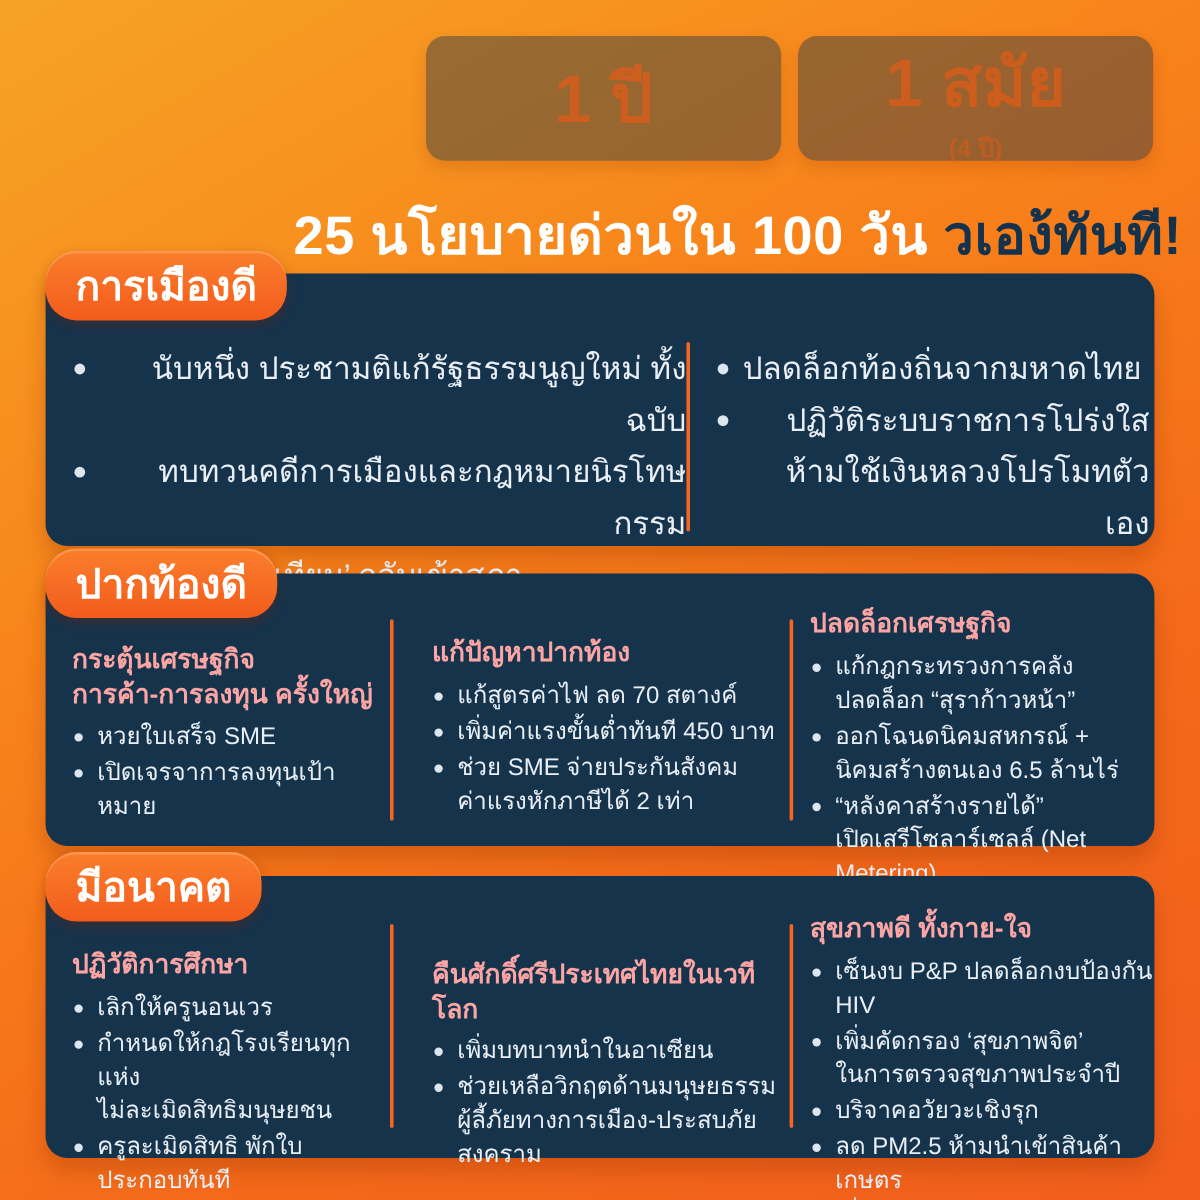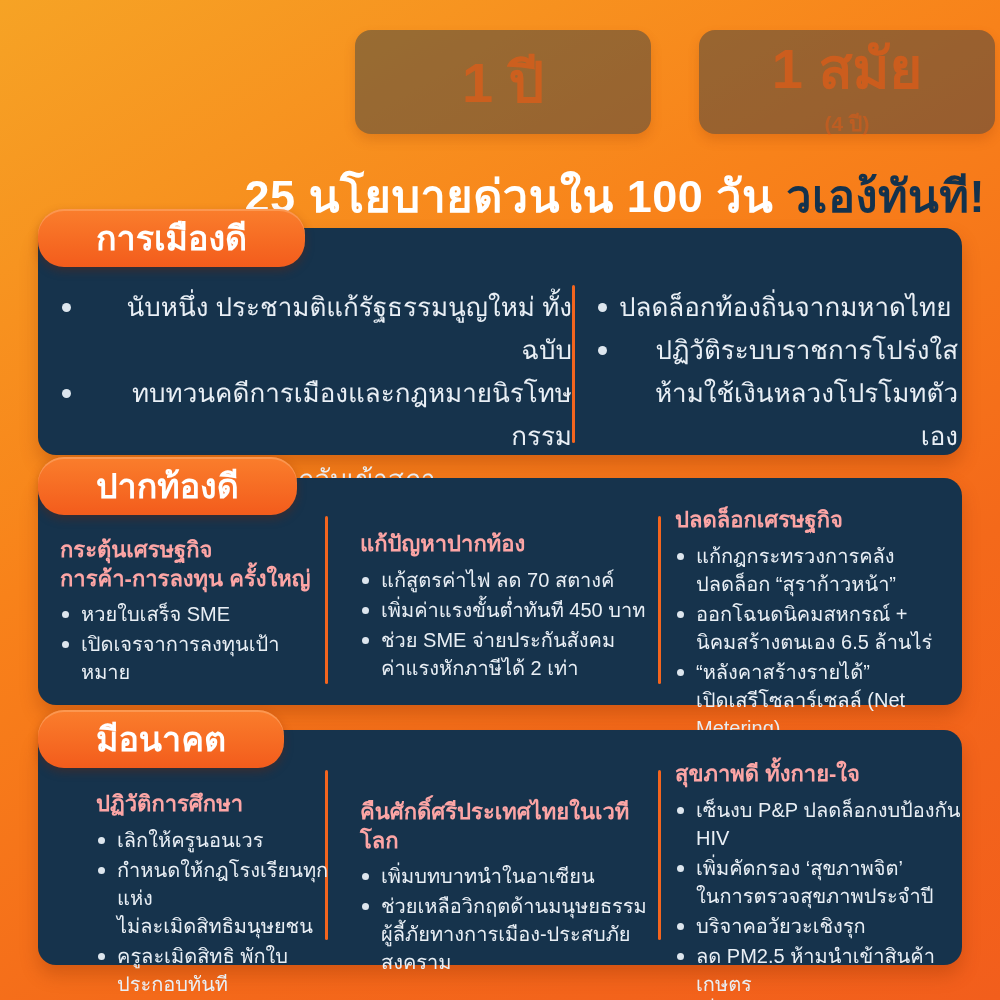--- a/index.html
+++ b/index.html
@@ -12,38 +12,38 @@
 
   
   .tab { position:absolute; top:30px; height:104px; border-radius:16px;
          display:flex; flex-direction:column; align-items:center; justify-content:center;
          cursor:pointer; }
   .tab-active { left:38px; width:297px; background:#ffffff;
                 box-shadow:0 8px 16px rgba(140,45,0,.30); }
   .tab-active .tab-label { color:#f4621e; font-size:62px; font-weight:800; }
   .tab-dim { background:rgba(22,50,76,.42); box-shadow:0 6px 12px rgba(140,45,0,.18); }
   .tab-2 { left:355px; width:296px;align-items:center; }
-  .tab-3 { left:699px; width:296px; }
+  .tab-3 { left:665px; width:296px; }
   .tab-dim .tab-label { color:rgba(235,90,20,.62); font-size:56px; font-weight:800; }
   .tab-sub { color:rgba(235,90,20,.45); font-size:21px; font-weight:700; margin-top:-6px; }
 
   
   .headline { position:absolute; top:160px; right:15px; font-size:45px; font-weight:800;
               letter-spacing:.5px; white-space:nowrap; }
   .headline .hl-white { color:#ffffff; }
   .headline .hl-dark { color:#14324c; }
 
   
   .panel { position:absolute; left:38px; width:924px; background:#16334c;
            border-radius:18px; box-shadow:0 10px 18px rgba(140,45,0,.30); }
   .panel-1 { top:228px; height:227px; }
   .panel-2 { top:478px; height:227px; }
   .panel-3 { top:730px; height:235px; }
 
-  .pill { position:absolute; left:38px; height:58px; padding:0 58px;
+  .pill { position:absolute; left:38px; height:58px; padding:0 25px;
           background:linear-gradient(180deg,#fa7e2c 0%,#f35c1c 100%);
           border-radius:26px; display:flex; align-items:center; z-index:5;
           box-shadow:0 4px 10px rgba(120,35,0,.35), inset 0 2px 0 rgba(255,200,150,.35); }
   .pill span { color:#ffffff; font-size:34px; font-weight:800; }
   .pill-1 { top:209px; }
   .pill-2 { top:457px; }
   .pill-3 { top:710px; }
 
   .divider { position:absolute; width:3px; background:#f4651e; border-radius:2px; }
 
@@ -168,21 +168,21 @@
     </div>
   </div>
 
   <div class="pill pill-3">
     <span>มีอนาคต</span>
   </div>
   <div class="panel panel-3 small">
     <div class="divider" style="left:287px; top:40px; height:170px;"></div>
     <div class="divider" style="left:620px; top:40px; height:170px;"></div>
 
-    <div class="col" style="left:22px; top:60px; width:258px;margin-left:36px;">
+    <div class="col" style="left:22px; top:60px; width:258px;">
       <div class="col-head">ปฏิวัติการศึกษา</div>
       <div class="bullet">
         <span class="dot"></span>
         <span class="btext">เลิกให้ครูนอนเวร</span>
       </div>
       <div class="bullet">
         <span class="dot"></span>
         <span class="btext">กำหนดให้กฎโรงเรียนทุกแห่ง
 ไม่ละเมิดสิทธิมนุษยชน</span>
       </div>

